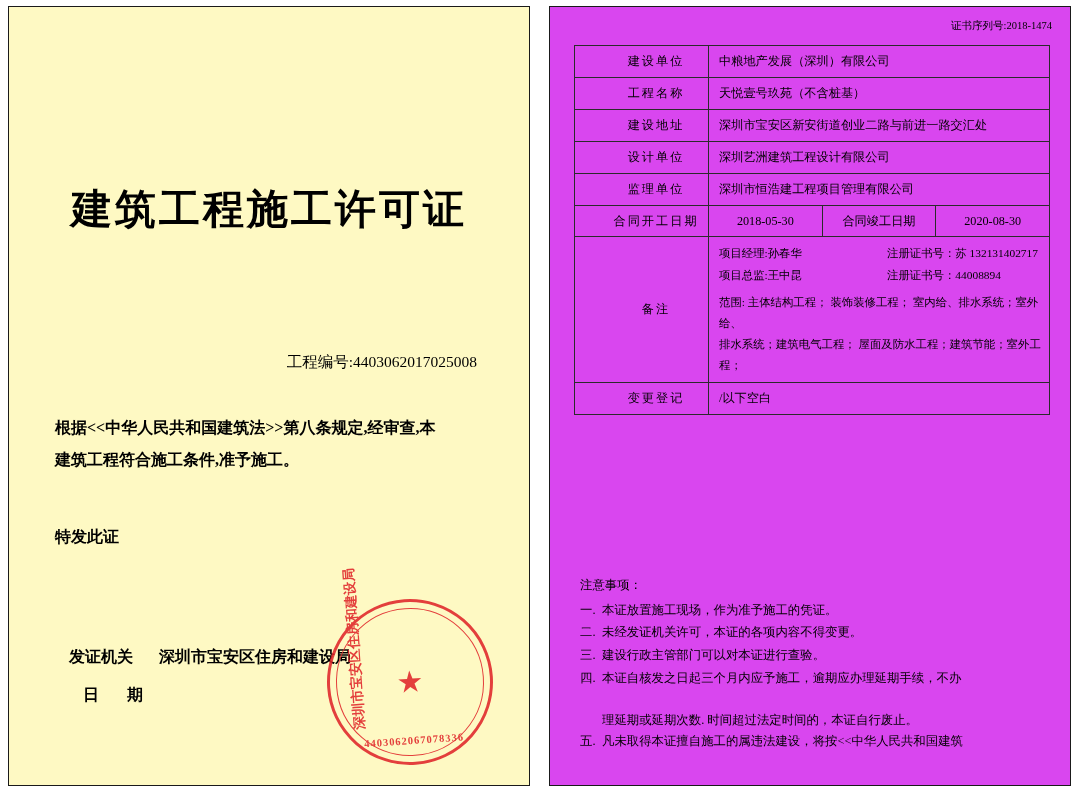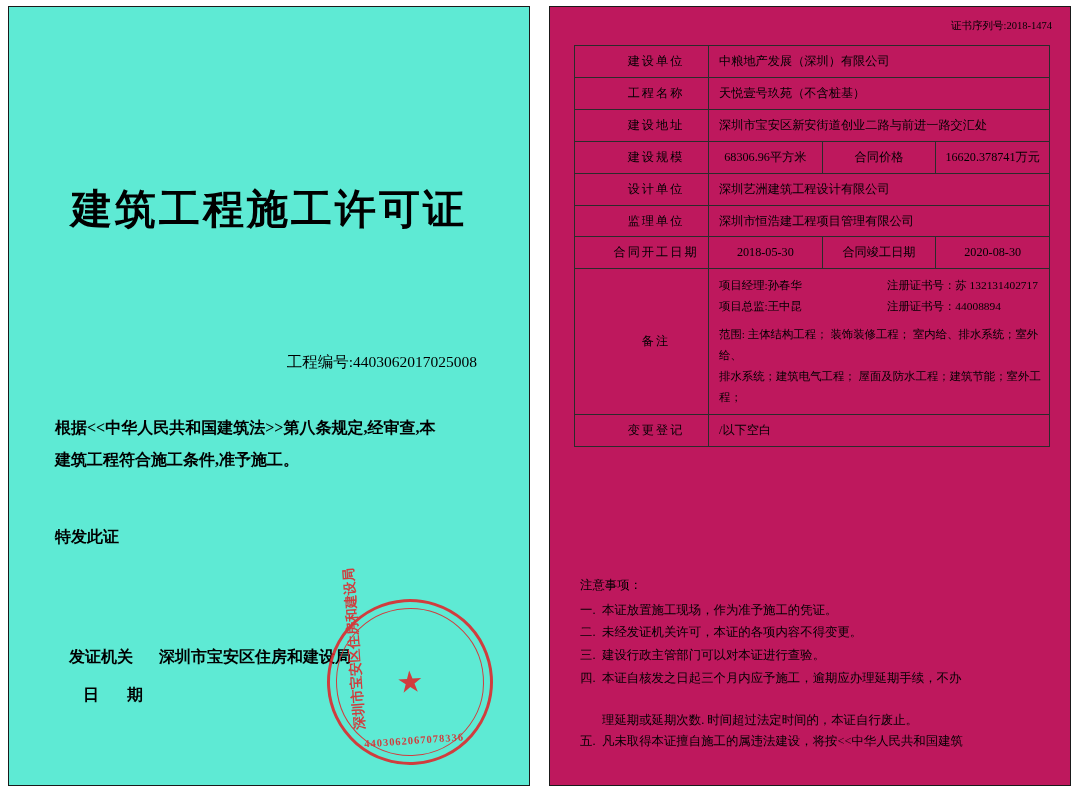--- a/index.html
+++ b/index.html
@@ -27,21 +27,21 @@
 
   
   .left-panel {
     position: absolute;
     left: 8px;
     top: 6px;
     width: 522px;
     height: 780px;
     border: 1px solid #1a1a1a;
     box-sizing: border-box;
-    background: #5eead4;
+    background: #fef9c3;
   }
   .left-inner {
     position: relative;
     width: 100%;
     height: 100%;
   }
   .cert-title {
     position: absolute;
     left: 0;
     right: 0;
@@ -158,21 +158,21 @@
 
   
   .right-panel {
     position: absolute;
     left: 549px;
     top: 6px;
     width: 522px;
     height: 780px;
     border: 1px solid #1a1a1a;
     box-sizing: border-box;
-    background: #be185d;
+    background: #d946ef;
   }
   .serial-no {
     position: absolute;
     right: 18px;
     top: 12px;
     font-size: 10.5px;
     color: #000;
     white-space: nowrap;
   }
   .info-table {
@@ -285,26 +285,20 @@
           <td class="lbl">建设单位</td>
           <td class="val" colspan="3">中粮地产发展（深圳）有限公司</td>
         </tr>
         <tr class="row-h">
           <td class="lbl">工程名称</td>
           <td class="val" colspan="3">天悦壹号玖苑（不含桩基）</td>
         </tr>
         <tr class="row-h">
           <td class="lbl">建设地址</td>
           <td class="val" colspan="3">深圳市宝安区新安街道创业二路与前进一路交汇处</td>
-        </tr>
-        <tr class="row-h">
-          <td class="lbl">建设规模</td>
-          <td class="val-c">68306.96平方米</td>
-          <td class="val-c" style="width:98px;">合同价格</td>
-          <td class="val-c" style="width:140px;">16620.378741万元</td>
         </tr>
         <tr class="row-h">
           <td class="lbl">设计单位</td>
           <td class="val" colspan="3">深圳艺洲建筑工程设计有限公司</td>
         </tr>
         <tr class="row-h">
           <td class="lbl">监理单位</td>
           <td class="val" colspan="3">深圳市恒浩建工程项目管理有限公司</td>
         </tr>
         <tr class="row-h">

